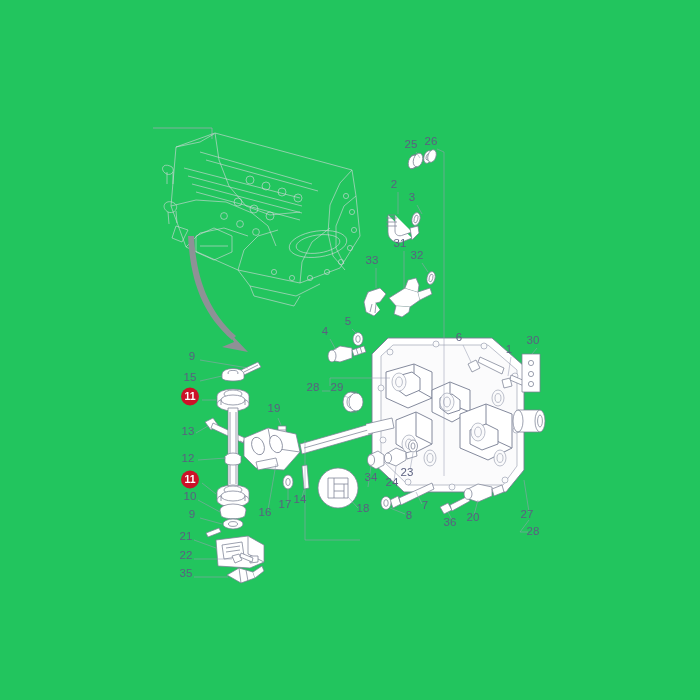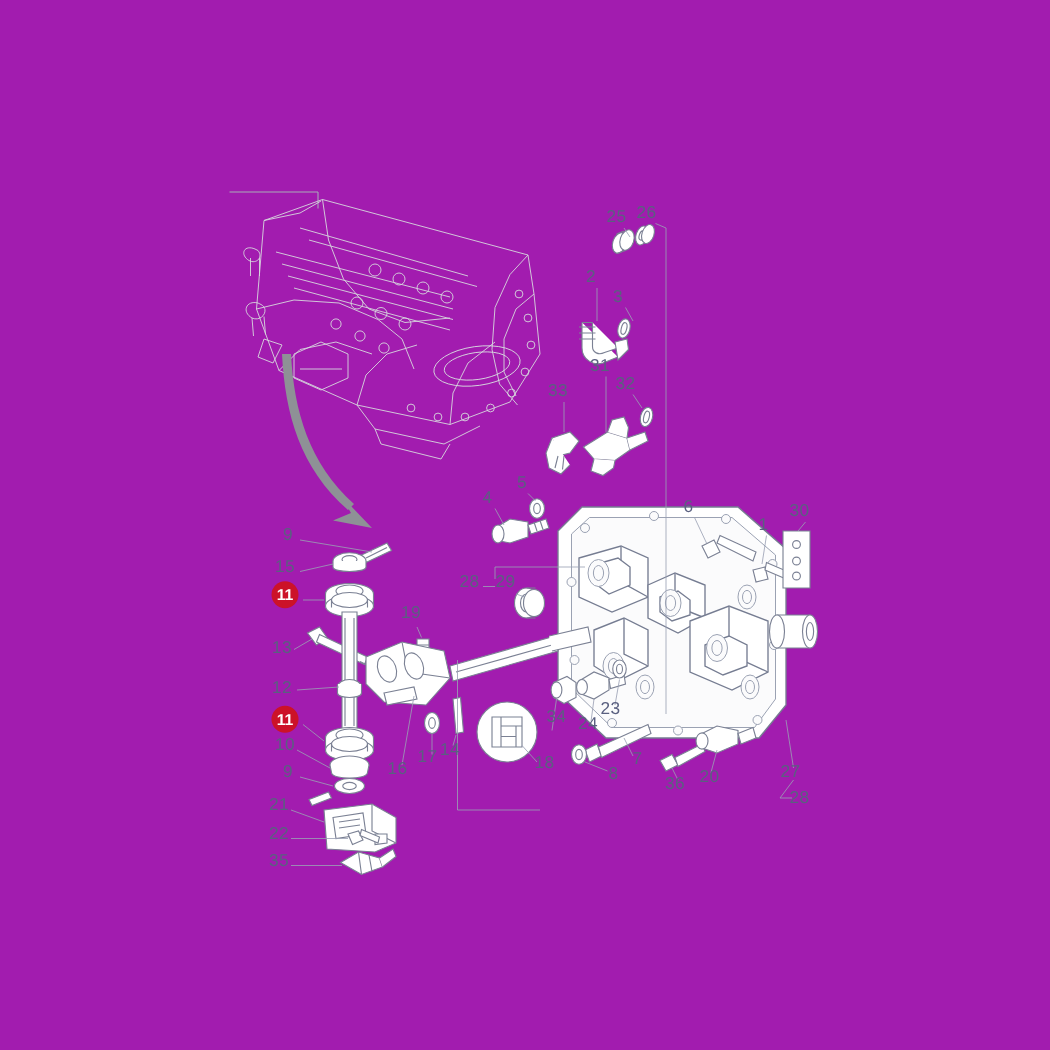--- a/index.html
+++ b/index.html
@@ -2,21 +2,21 @@
 <html><head>
 <meta charset="utf-8">
 <title>Parts Diagram</title>
 <style>
   html,body{margin:0;padding:0;background:#ffffff;}
   body{
     width:700px;height:700px;
     font-family:"Liberation Sans","DejaVu Sans",sans-serif;
     overflow:hidden;position:relative;
   }
-  #stage{position:absolute;left:0;top:0;width:700px;height:700px;background:#a21caf;}
+  #stage{position:absolute;left:0;top:0;width:700px;height:700px;background:#22c55e;}
   svg#diagram{position:absolute;left:0;top:0;width:700px;height:700px;display:block;}
   .lbl{
     font-family:"Liberation Sans","DejaVu Sans",sans-serif;
     font-size:11.5px;fill:#5a6080;letter-spacing:.2px;
   }
   .lbl-hi{
     font-family:"Liberation Sans","DejaVu Sans",sans-serif;
     font-size:10.5px;font-weight:bold;fill:#ffffff;
   }
   .ln{stroke:#9aa0b4;stroke-width:.55;fill:none;}

